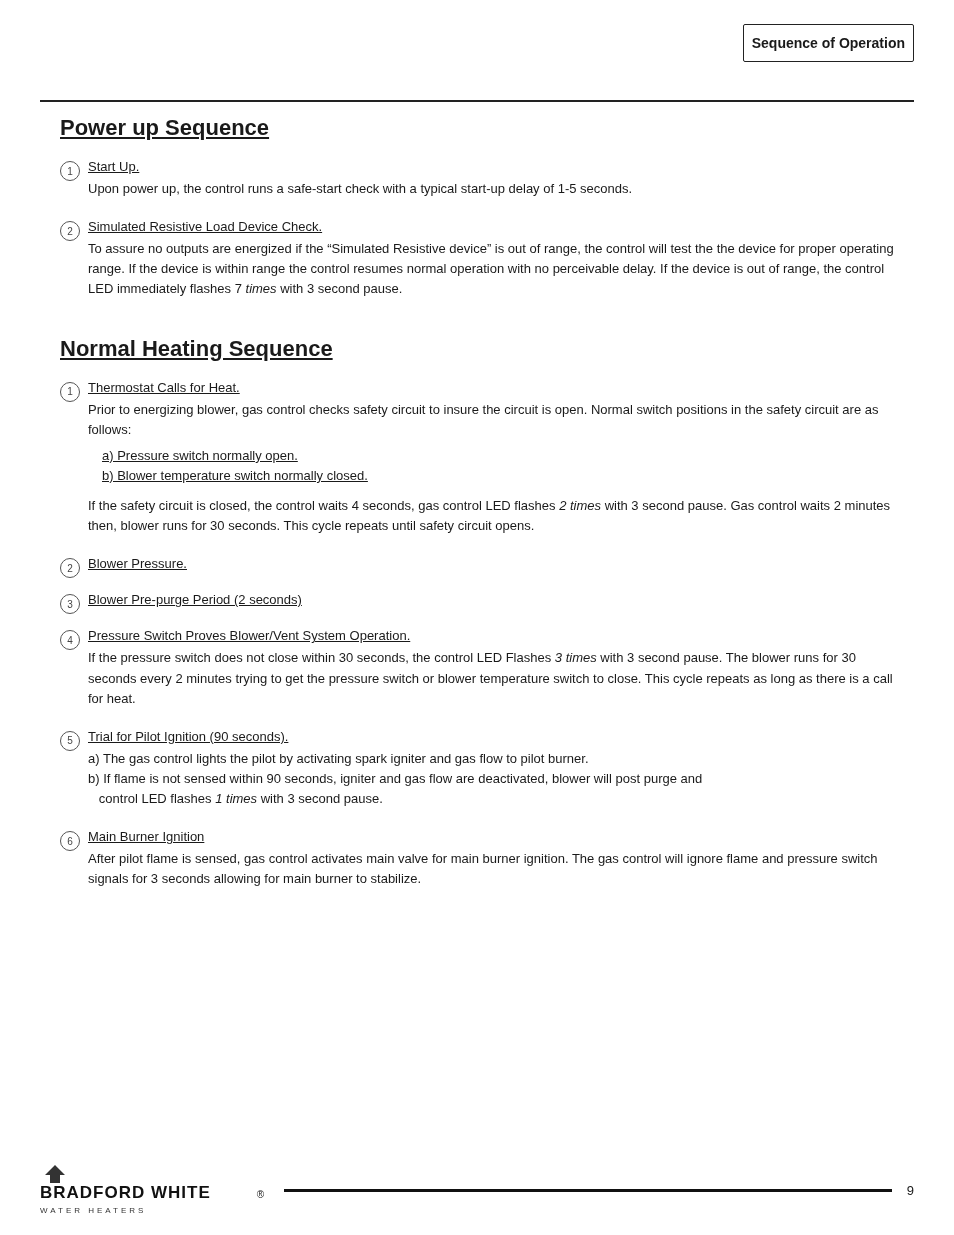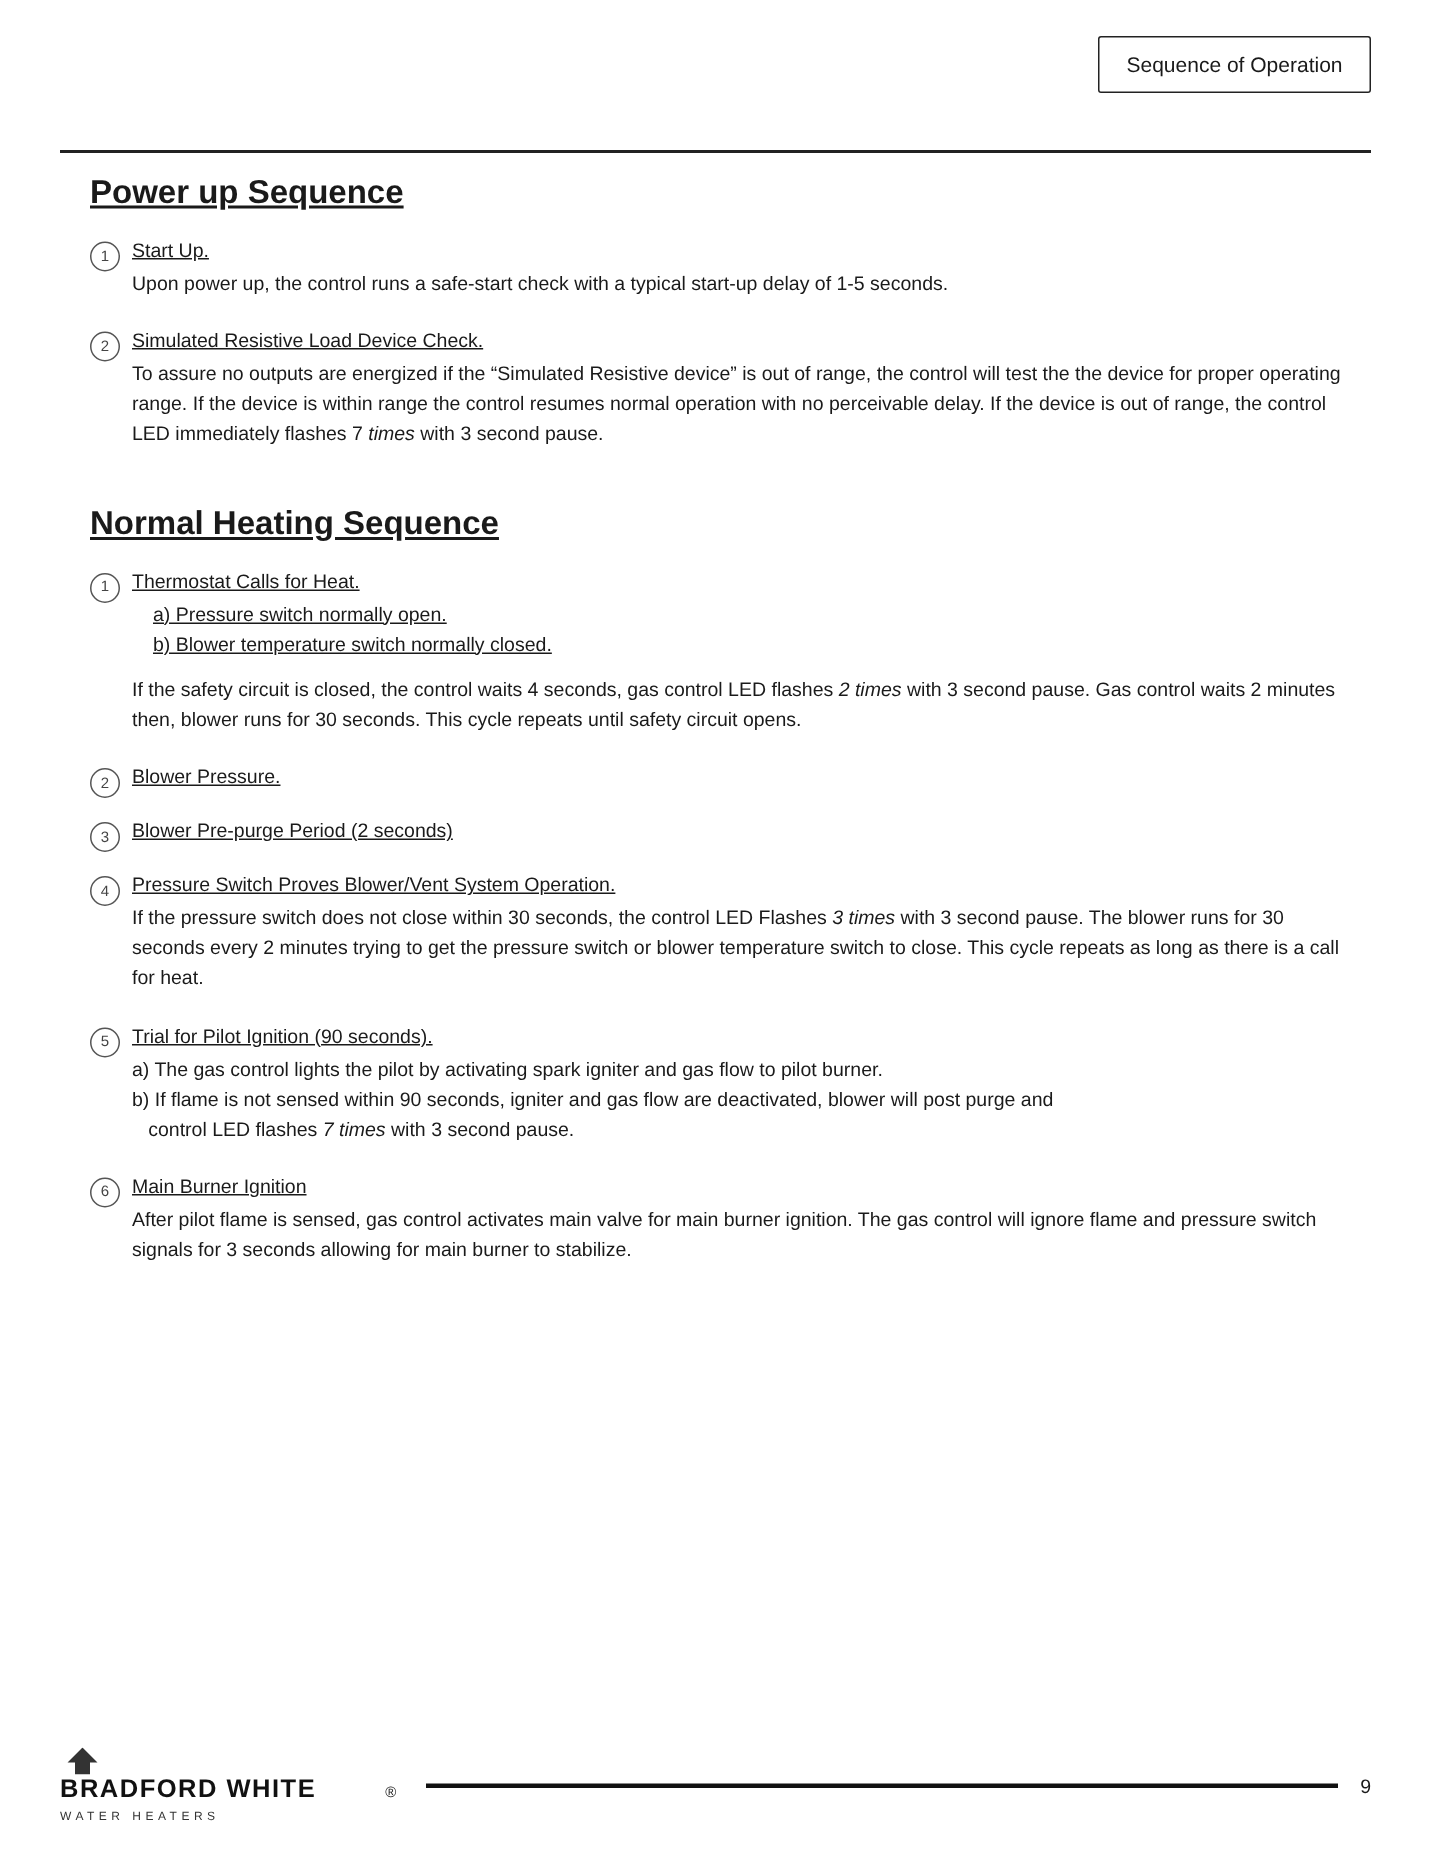--- a/index.html
+++ b/index.html
@@ -21,22 +21,22 @@
       position: relative;
       padding: 0;
     }
 
     
     .header-box {
       position: absolute;
       top: 24px;
       right: 40px;
       border: 1.5px solid #222;
-      padding: 10px 18px;
-      font-weight: normal;
+      padding: 10px 8px;
+      font-weight: bold;
       font-size: 14px;
       border-radius: 2px;
     }
 
     
     .top-rule {
       position: absolute;
       top: 100px;
       left: 40px;
       right: 40px;
@@ -208,20 +208,21 @@
     </div>
 
     <div class="normal-heating-section">
       <h2 class="section-title">Normal Heating Sequence</h2>
 
       <div class="numbered-section">
         <div class="circle-num">1</div>
         <div class="item-content">
           <span class="item-title">Thermostat Calls for Heat.</span>
           <div class="item-body">
+            <p>Prior to energizing blower, gas control checks safety circuit to insure the circuit is open. Normal switch positions in the safety circuit are as follows:</p>
             <p class="indent">a) Pressure switch normally open.<br>b) Blower temperature switch normally closed.</p>
             <p style="margin-top:10px;">If the safety circuit is closed, the control waits 4 seconds, gas control LED flashes <em>2 times</em> with 3 second pause. Gas control waits 2 minutes then, blower runs for 30 seconds. This cycle repeats until safety circuit opens.</p>
           </div>
         </div>
       </div>
 
       <div class="numbered-section" style="margin-top:10px;">
         <div class="circle-num">2</div>
         <div class="item-content">
           <span class="item-title">Blower Pressure.</span>
@@ -243,21 +244,21 @@
             <p>If the pressure switch does not close within 30 seconds, the control LED Flashes <em>3 times</em> with 3 second pause. The blower runs for 30 seconds every 2 minutes trying to get the pressure switch or blower temperature switch to close. This cycle repeats as long as there is a call for heat.</p>
           </div>
         </div>
       </div>
 
       <div class="numbered-section">
         <div class="circle-num">5</div>
         <div class="item-content">
           <span class="item-title">Trial for Pilot Ignition (90 seconds).</span>
           <div class="item-body">
-            <p>a) The gas control lights the pilot by activating spark igniter and gas flow to pilot burner.<br>b) If flame is not sensed within 90 seconds, igniter and gas flow are deactivated, blower will post purge and<br>&nbsp;&nbsp;&nbsp;control LED flashes <em>7 times</em> with 3 second pause.</p>
+            <p>a) The gas control lights the pilot by activating spark igniter and gas flow to pilot burner.<br>b) If flame is not sensed within 90 seconds, igniter and gas flow are deactivated, blower will post purge and<br>&nbsp;&nbsp;&nbsp;control LED flashes <em>1 times</em> with 3 second pause.</p>
           </div>
         </div>
       </div>
 
       <div class="numbered-section">
         <div class="circle-num">6</div>
         <div class="item-content">
           <span class="item-title">Main Burner Ignition</span>
           <div class="item-body">
             <p>After pilot flame is sensed, gas control activates main valve for main burner ignition. The gas control will ignore flame and pressure switch signals for 3 seconds allowing for main burner to stabilize.</p>

